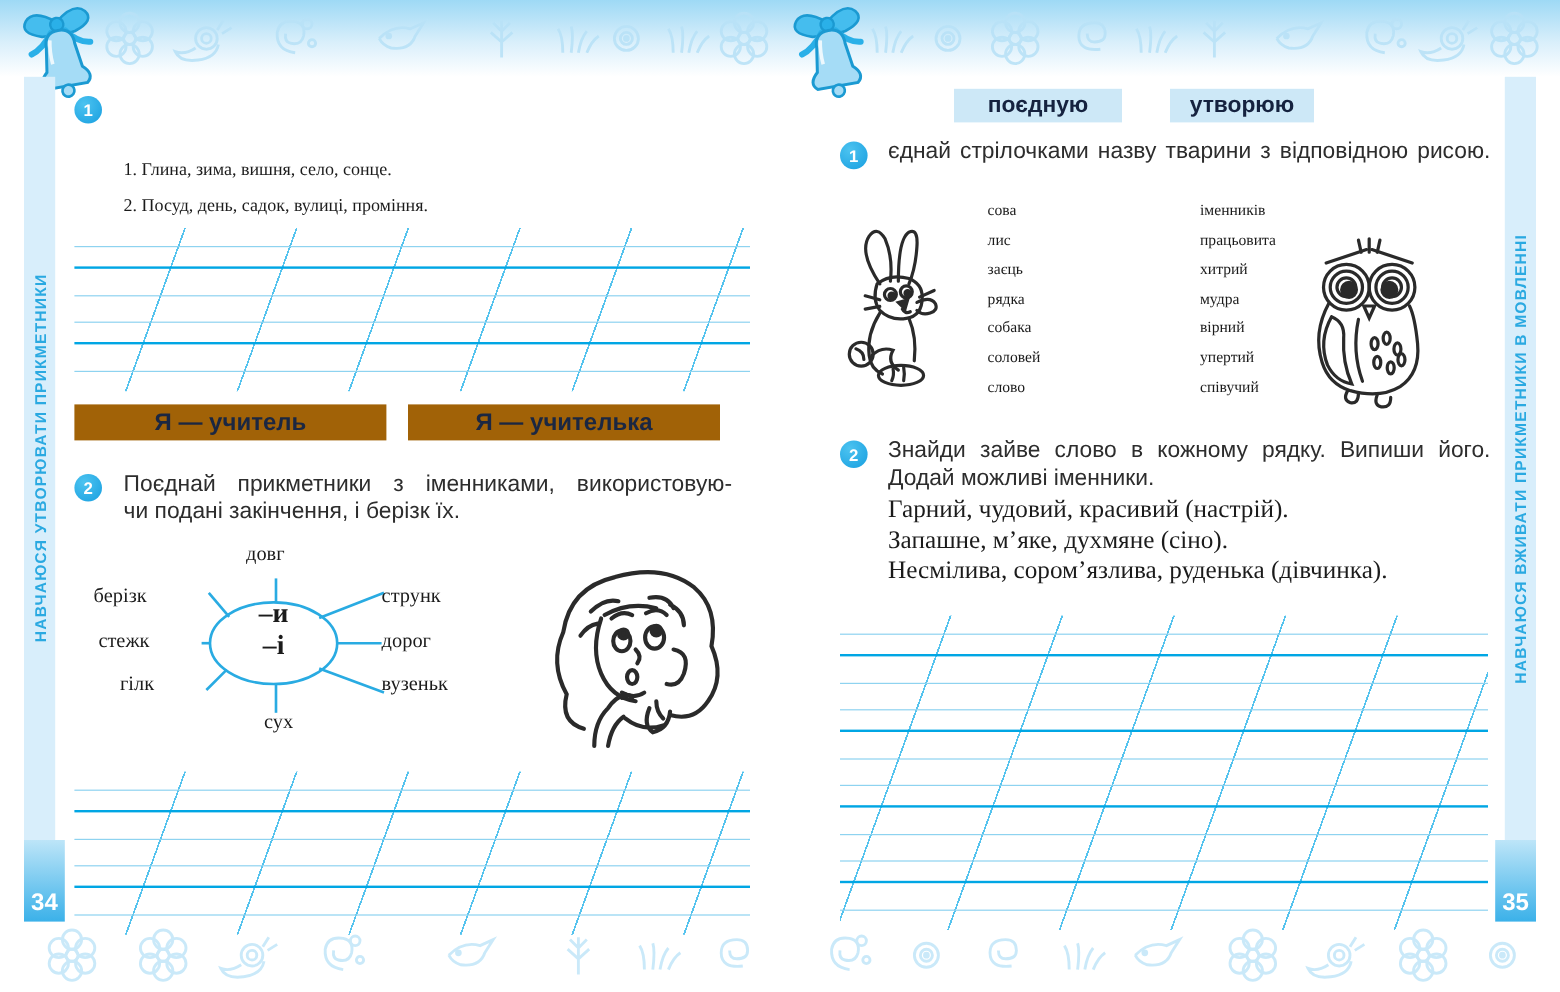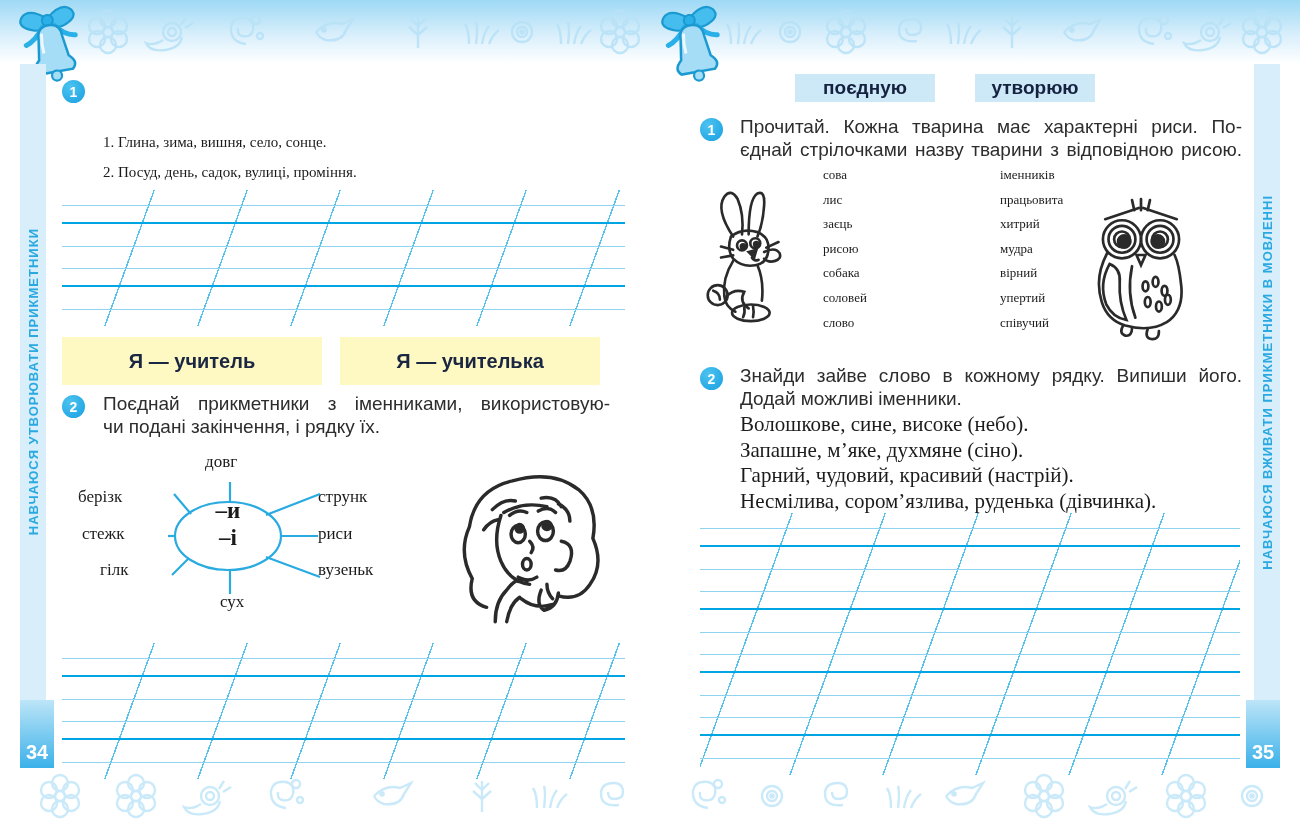--- a/index.html
+++ b/index.html
@@ -21,21 +21,21 @@
       color:#fff;font-weight:bold;font-size:20px;padding-bottom:4px;box-sizing:border-box;}
   
   .badge{position:absolute;width:23px;height:23px;border-radius:50%;
       background:radial-gradient(circle at 35% 30%,#4cc3f0,#189fe0);
       color:#fff;font-weight:bold;font-size:14px;display:flex;align-items:center;justify-content:center;}
   .inst{position:absolute;color:#2d2d2d;font-size:19px;line-height:23px;}
   .inst .jl{text-align:justify;text-align-last:justify;}
   .serif{font-family:"Liberation Serif","DejaVu Serif",serif;color:#1b1b1b;}
   .wordrows{position:absolute;font-size:15px;line-height:30px;}
   .wordrows2{position:absolute;font-size:21px;line-height:25.5px;}
-  .label-box{position:absolute;height:48px;background:#fef9c3;color:#1b2742;
+  .label-box{position:absolute;height:30px;background:#a16207;color:#1b2742;
       font-weight:bold;font-size:20px;display:flex;align-items:center;justify-content:center;}
   .topic-box{position:absolute;height:28px;background:#cde8f7;color:#15223f;
       font-weight:bold;font-size:19px;display:flex;align-items:center;justify-content:center;}
   
   .lines{position:absolute;}
   .lrow{position:relative;height:63px;}
   .lrow i{position:absolute;left:0;right:0;display:block;}
   .lrow .t{top:15px;height:1px;background:#8ed3f0;}
   .lrow .k{top:32px;height:2px;background:#00a6e4;}
   .lrow .b{top:56px;height:1px;background:#8ed3f0;}
@@ -188,21 +188,21 @@
         <i class="b"></i>
       </div>
   </div>
 
   <div class="label-box" style="left:62px;top:337px;width:260px">Я — учитель</div>
   <div class="label-box" style="left:340px;top:337px;width:260px">Я — учителька</div>
 
   <div class="badge" style="left:62px;top:395px">2</div>
   <div class="inst" style="left:103px;top:392px;width:507px">
     <div class="jl">Поєднай прикметники з іменниками, використовую-</div>
-    <div>чи подані закінчення, і рядку їх.</div>
+    <div>чи подані закінчення, і берізк їх.</div>
   </div>
 
   
   <svg style="position:absolute;left:62px;top:448px" width="380" height="180" viewBox="0 0 380 180">
     <g stroke="#29abe2" stroke-width="2.2" fill="none">
       <ellipse cx="166" cy="88" rx="53" ry="34" fill="#fff"></ellipse>
       <line x1="168" y1="34" x2="168" y2="54"></line>
       <line x1="168" y1="122" x2="168" y2="146"></line>
       <line x1="112" y1="46" x2="129" y2="66"></line>
       <line x1="106" y1="88" x2="113" y2="88"></line>
@@ -212,21 +212,21 @@
       <line x1="204" y1="109" x2="258" y2="129"></line>
     </g>
   </svg>
   <div class="ending serif" style="left:198px;top:498px">–и</div>
   <div class="ending serif" style="left:198px;top:525px">–і</div>
   <div class="dword serif" style="left:205px;top:452px">довг</div>
   <div class="dword serif" style="left:78px;top:487px">берізк</div>
   <div class="dword serif" style="left:82px;top:524px">стежк</div>
   <div class="dword serif" style="left:100px;top:560px">гілк</div>
   <div class="dword serif" style="left:318px;top:487px">струнк</div>
-  <div class="dword serif" style="left:318px;top:524px">риси</div>
+  <div class="dword serif" style="left:318px;top:524px">дорог</div>
   <div class="dword serif" style="left:318px;top:560px">вузеньк</div>
   <div class="dword serif" style="left:220px;top:592px">сух</div>
 
   
   <svg style="position:absolute;left:455px;top:466px" width="158" height="162" viewBox="0 0 110 112">
     <g fill="none" stroke="#2a2a2a" stroke-width="2.4" stroke-linecap="round">
       <path d="M22,98 Q8,94 12,78 Q2,60 10,42 Q14,16 40,10 Q68,2 86,16 Q100,28 96,50 Q104,68 94,82 Q86,94 72,90"></path>
       <path d="M32,34 Q26,52 32,66 Q38,80 52,82"></path>
       <path d="M34,32 Q48,24 64,28"></path>
       <path d="M26,30 q8,-8 16,-6 M60,22 q10,-2 14,6 M72,26 q8,4 8,12 M20,44 q4,-6 10,-7"></path>
@@ -257,29 +257,28 @@
         <i class="b"></i>
       </div>
   </div>
 
   
   <div class="topic-box" style="left:795px;top:74px;width:140px">поєдную</div>
   <div class="topic-box" style="left:975px;top:74px;width:120px">утворюю</div>
 
   <div class="badge" style="left:700px;top:118px">1</div>
   <div class="inst" style="left:740px;top:115px;width:502px">
-    <div class="jl">Прочитай. Кожна тварина має характерні риси. По-</div>
     <div class="jl">єднай стрілочками назву тварини з відповідною рисою.</div>
   </div>
 
   <div class="col serif" style="left:823px;top:163px">
     <div>сова</div>
     <div>лис</div>
     <div>заєць</div>
-    <div>рисою</div>
+    <div>рядка</div>
     <div>собака</div>
     <div>соловей</div>
     <div>слово</div>
   </div>
   <div class="col serif" style="left:1000px;top:163px">
     <div>іменників</div>
     <div>працьовита</div>
     <div>хитрий</div>
     <div>мудра</div>
     <div>вірний</div>
@@ -337,23 +336,22 @@
       <path d="M34,113 q-4,7 2,9 q6,1 6,-7 M56,116 q-3,8 3,9 q7,1 7,-7"></path>
     </g>
   </svg>
 
   <div class="badge" style="left:700px;top:367px">2</div>
   <div class="inst" style="left:740px;top:364px;width:502px">
     <div class="jl">Знайди зайве слово в кожному рядку. Випиши його.</div>
     <div>Додай можливі іменники.</div>
   </div>
   <div class="wordrows2 serif" style="left:740px;top:412px">
-    <div>Волошкове, сине, високе (небо).</div>
+    <div>Гарний, чудовий, красивий (настрій).</div>
     <div>Запашне, м’яке, духмяне (сіно).</div>
-    <div>Гарний, чудовий, красивий (настрій).</div>
     <div>Несмілива, сором’язлива, руденька (дівчинка).</div>
   </div>
 
   <div class="lines" style="left:700px;top:513px;width:540px;height:262px">
     <div class="diag"></div>
     <div class="lrow">
         <i class="t"></i>
         <i class="k"></i>
         <i class="b"></i>
       </div>

